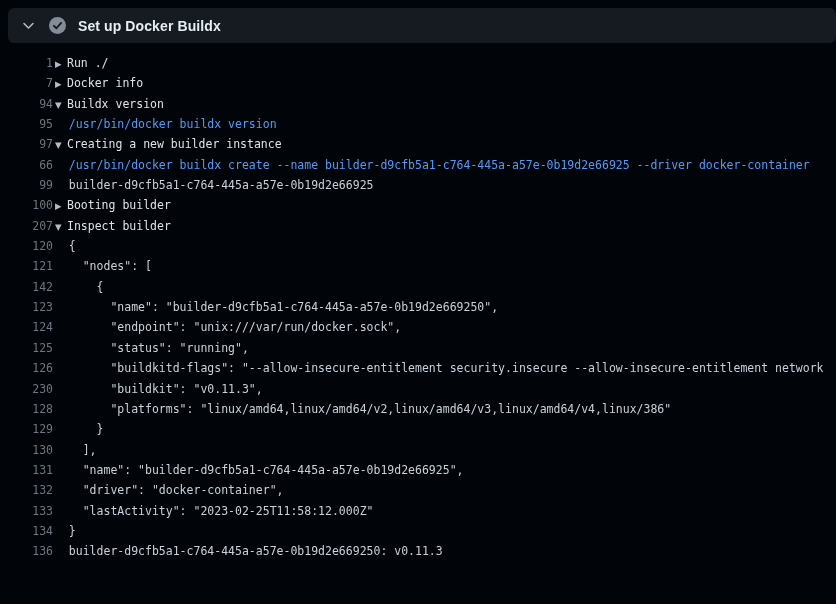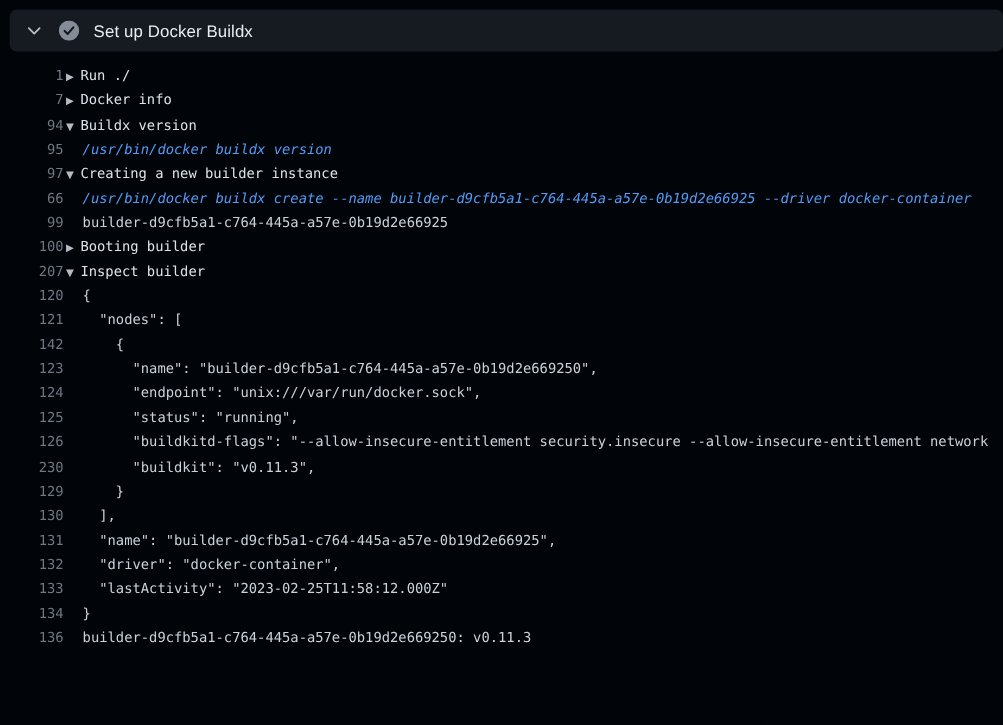--- a/index.html
+++ b/index.html
@@ -14,21 +14,21 @@
     height:35px;
     background:var(--bar,#161b22);
     border-radius:6px;
     display:flex;align-items:center;
     padding-left:13px;box-sizing:border-box;
     cursor:pointer;
   }
   .chev{width:15px;height:15px;flex:0 0 auto;margin-right:13px;display:block;}
   .check{width:17px;height:17px;flex:0 0 auto;margin-right:12px;display:block;}
   .step-title{
-    color:#e6edf3;font-size:14px;font-weight:400;letter-spacing:.1px;
+    color:#e6edf3;font-size:14px;font-weight:700;letter-spacing:.1px;
     white-space:nowrap;
   }
   .log{
     padding-top:10px;
     font-family:"DejaVu Sans Mono","Liberation Mono",monospace;
     font-size:11.5px;
   }
   .line{
     height:20.35px;line-height:20.35px;
     display:flex;align-items:baseline;
@@ -39,21 +39,21 @@
     color:var(--num,#6e7681);
     cursor:pointer;
   }
   .line .body{margin-left:2px;white-space:pre;overflow:hidden;}
   .arrow{
     display:inline-block;width:12px;
     font-size:8.5px;color:#b3bcc5;
     font-family:"DejaVu Sans",sans-serif;
   }
   .line-text.group{color:var(--grouptxt,#dbe2e9);}
-  .line-text.command{color:var(--accent,#539bf5);font-style:italic;}
+  .line-text.command{color:var(--accent,#539bf5);}
   .line-text.output{color:var(--logtxt,#c9d1d9);}
   .line.group-row{cursor:pointer;}
 </style>
 </head>
 <body style="--bg: #010409; --bar: #161b22; --num: #6e7681; --logtxt: #c9d1d9; --grouptxt: #dbe2e9; --accent: #539bf5; --status_gray: #848d97;">
 
 <div class="step-header">
   <svg class="chev" viewBox="0 0 16 16">
     <path d="M3.2 5.8 L8 10.6 L12.8 5.8" fill="none" stroke="#b6c0ca" stroke-width="1.6" stroke-linecap="round" stroke-linejoin="round"></path>
   </svg>
@@ -127,20 +127,24 @@
   </div>
     <div class="line">
     <span class="num">126</span>
     <span class="body"><span class="line-text output">        "buildkitd-flags": "--allow-insecure-entitlement security.insecure --allow-insecure-entitlement network</span></span>
   </div>
     <div class="line">
     <span class="num">230</span>
     <span class="body"><span class="line-text output">        "buildkit": "v0.11.3",</span></span>
   </div>
     <div class="line">
+    <span class="num">128</span>
+    <span class="body"><span class="line-text output">        "platforms": "linux/amd64,linux/amd64/v2,linux/amd64/v3,linux/amd64/v4,linux/386"</span></span>
+  </div>
+    <div class="line">
     <span class="num">129</span>
     <span class="body"><span class="line-text output">      }</span></span>
   </div>
     <div class="line">
     <span class="num">130</span>
     <span class="body"><span class="line-text output">    ],</span></span>
   </div>
     <div class="line">
     <span class="num">131</span>
     <span class="body"><span class="line-text output">    "name": "builder-d9cfb5a1-c764-445a-a57e-0b19d2e66925",</span></span>

